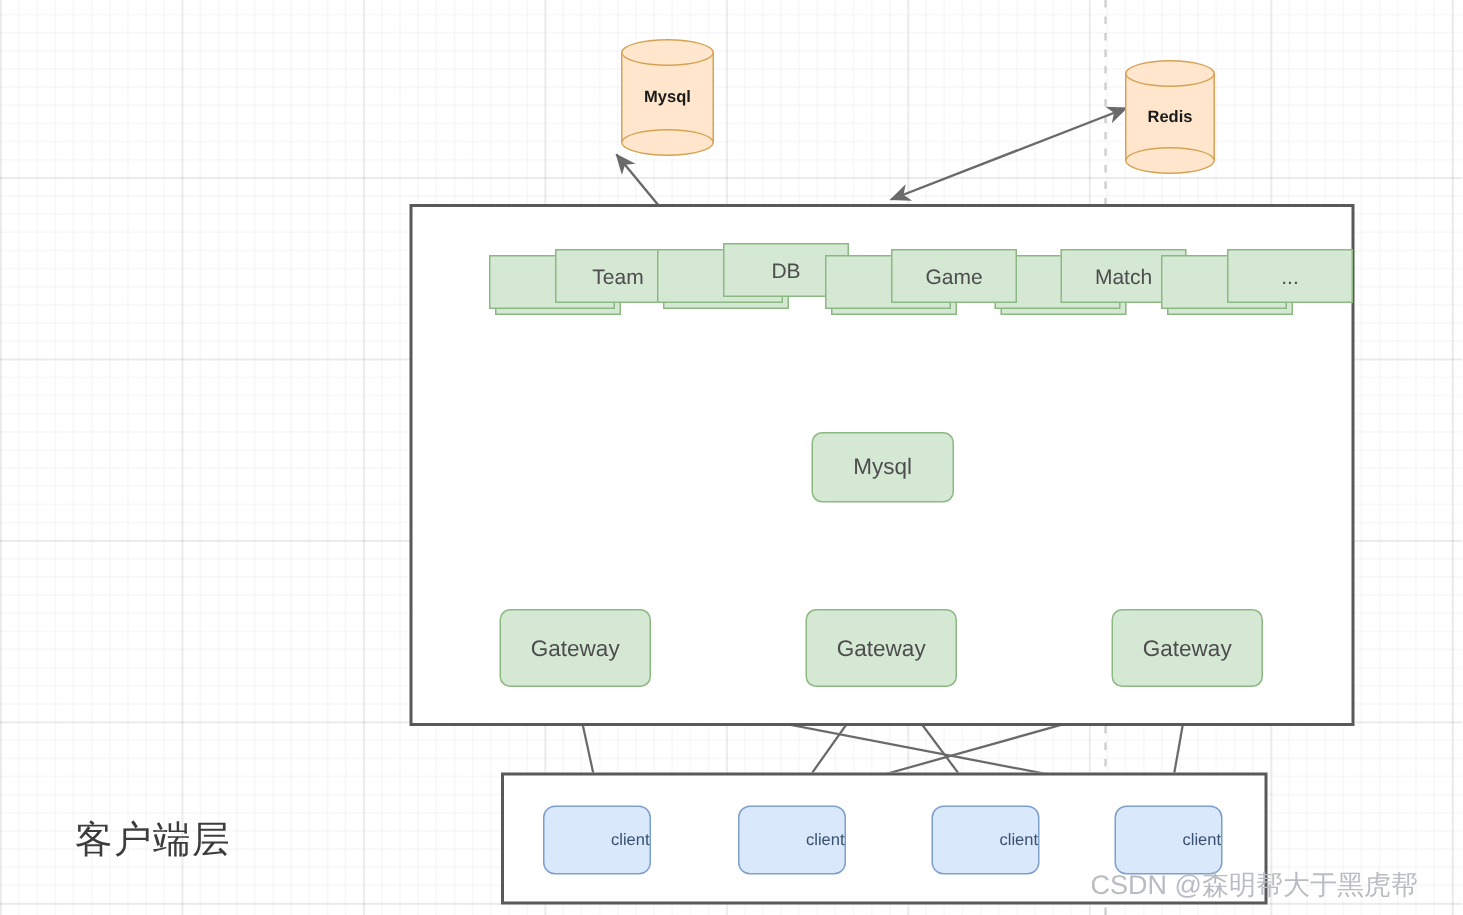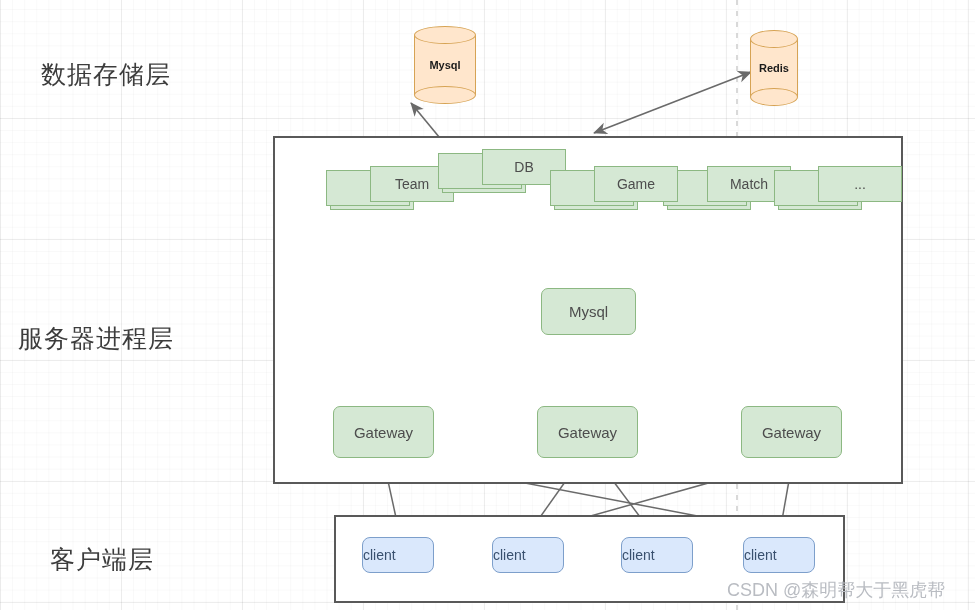--- a/index.html
+++ b/index.html
@@ -138,29 +138,29 @@
     align-items: center;
     justify-content: center;
     font-size: 15px;
     color: #4d4d4d;
   }
 
   
   .node-client {
     position: absolute;
     width: 72px;
-    height: 36px;
+    height: 46px;
     background: #dae8fc;
     border: 1.6px solid #7d9fcb;
     border-radius: 8px;
     box-sizing: border-box;
     display: flex;
     align-items: center;
-    justify-content: flex-start;
-    font-size: 14px;
+    justify-content: flex-end;
+    font-size: 11px;
     color: #39506e;
   }
 
   
   .watermark {
     position: absolute;
     left: 727px;
     top: 578px;
     font-size: 18px;
     color: #b9bcc2;
@@ -217,47 +217,45 @@
 
     <line x1="596" y1="458" x2="655" y2="537" stroke="#6a6a6a" stroke-width="1.5" marker-end="url(#ahGray)" marker-start="url(#ahGrayStart)"></line>
 
     <line x1="793" y1="458" x2="779" y2="537" stroke="#6a6a6a" stroke-width="1.5" marker-end="url(#ahGray)" marker-start="url(#ahGrayStart)"></line>
 
     <line x1="390" y1="457" x2="786" y2="533" stroke="#6a6a6a" stroke-width="1.5" marker-end="url(#ahGray)" marker-start="url(#ahGrayStart)"></line>
 
     <line x1="801" y1="457" x2="530" y2="533" stroke="#6a6a6a" stroke-width="1.5" marker-end="url(#ahGray)" marker-start="url(#ahGrayStart)"></line>
   </svg>
 
-  <div class="layer-title" style="left:41px; top:58px;">数据存储层</div>
-  <div class="layer-title" style="left:18px; top:322px;">服务器进程层</div>
   <div class="layer-title" style="left:50px; top:543px;">客户端层</div>
 
   <div class="cylinder" style="left:370px; top:26px; width:62px; height:78px;margin-left:44px;">
     <div class="cyl-body"></div>
     <div class="cyl-bottom"></div>
     <div class="cyl-top"></div>
     <div class="cyl-label">Mysql</div>
   </div>
 
-  <div class="cylinder" style="left:750px; top:30px; width:48px; height:76px;text-decoration:underline;">
+  <div class="cylinder" style="left:750px; top:40px; width:60px; height:76px;text-decoration:underline;">
     <div class="cyl-body"></div>
     <div class="cyl-bottom"></div>
     <div class="cyl-top"></div>
     <div class="cyl-label">Redis</div>
   </div>
 
   <div class="container-box" style="left:273px; top:136px; width:630px; height:348px;"></div>
 
   <div class="stack" style="left:322px; top:166px;">
     <div class="sheet s3"></div>
     <div class="sheet s2"></div>
     <div class="sheet s1">Team</div>
   </div>
 
-  <div class="stack" style="left:434px; top:149px;padding-left:13px;">
+  <div class="stack" style="left:434px; top:162px;padding-left:13px;">
     <div class="sheet s3"></div>
     <div class="sheet s2"></div>
     <div class="sheet s1">DB</div>
   </div>
 
   <div class="stack" style="left:659px; top:166px;">
     <div class="sheet s3"></div>
     <div class="sheet s2"></div>
     <div class="sheet s1">Match</div>
   </div>

